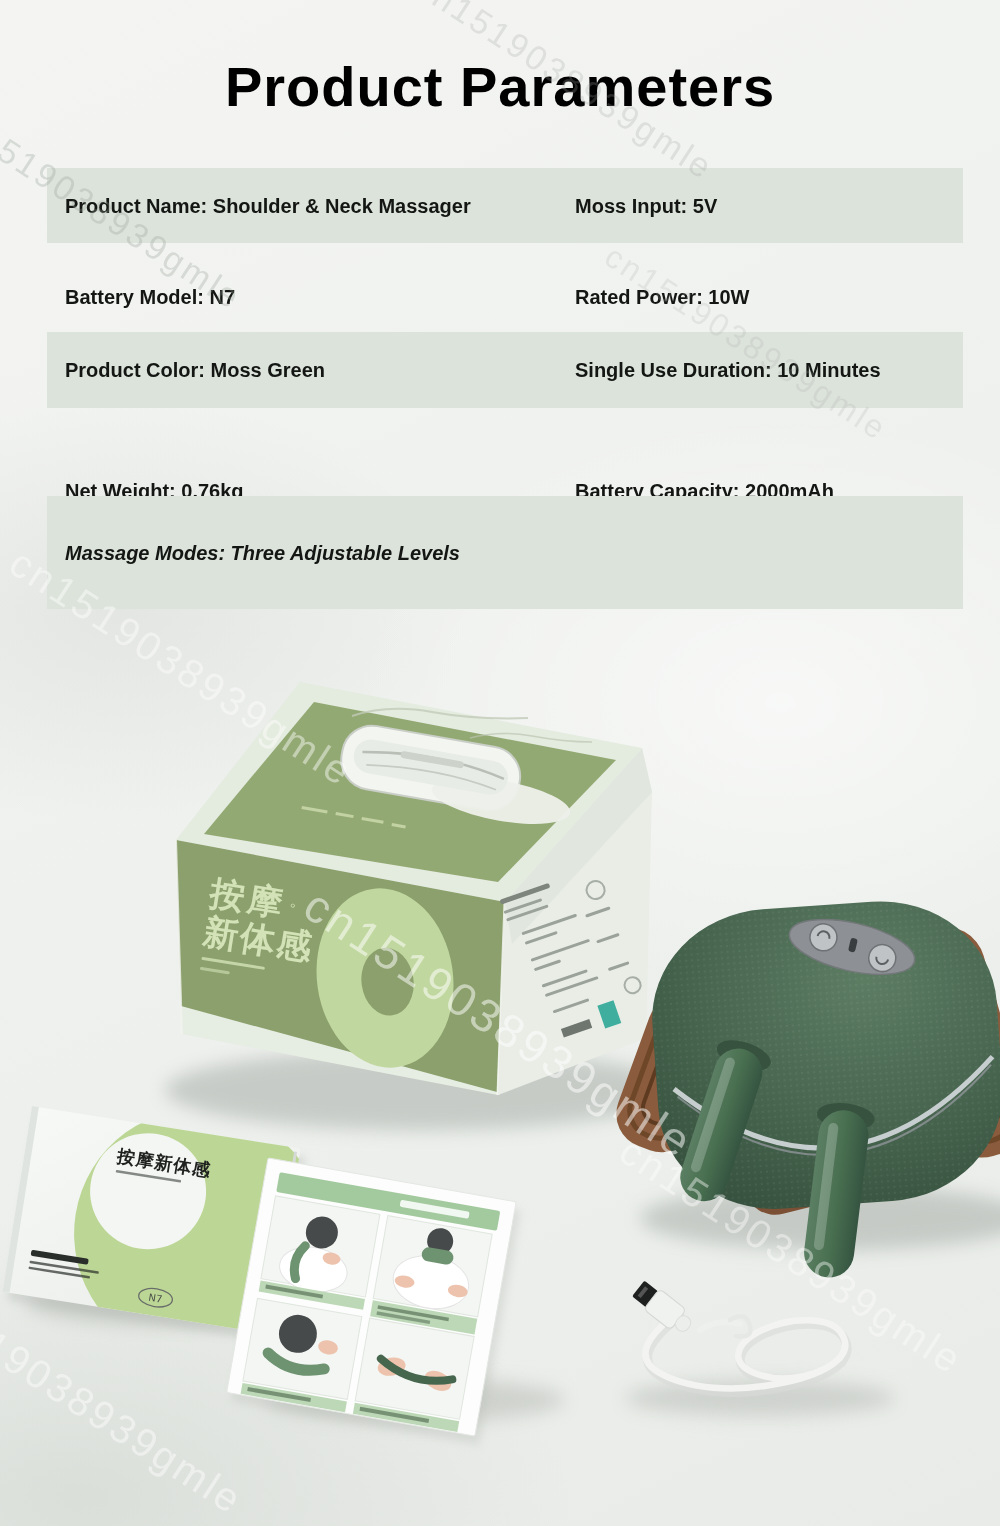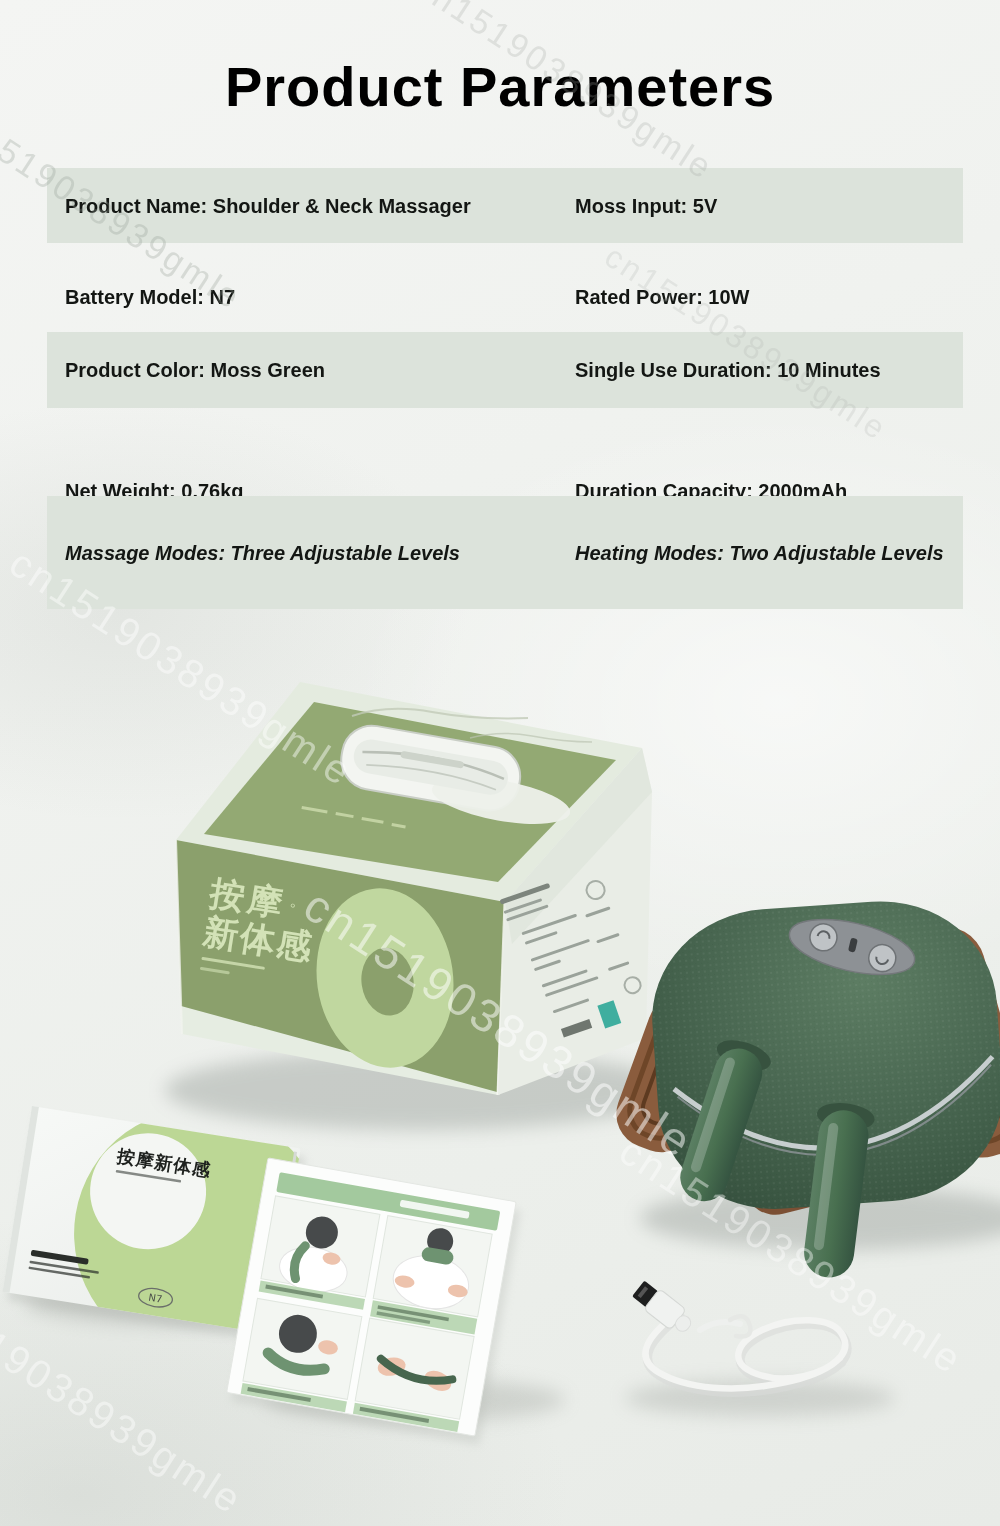--- a/index.html
+++ b/index.html
@@ -58,25 +58,24 @@
 <div class="spec-row r2">
   <span class="spec-left">Battery Model: N7</span>
   <span class="spec-right">Rated Power: 10W</span>
 </div>
 <div class="spec-row banded r3">
   <span class="spec-left">Product Color: Moss Green</span>
   <span class="spec-right">Single Use Duration: 10 Minutes</span>
 </div>
 <div class="spec-row r4">
   <span class="spec-left">Net Weight: 0.76kg</span>
-  <span class="spec-right">Duration Capacity: 2000mAh</span>
+  <span class="spec-right">Battery Capacity: 2000mAh</span>
 </div>
 <div class="spec-row banded r5">
   <span class="spec-left">Massage Modes: Three Adjustable Levels</span>
-  <span class="spec-right">Heating Modes: Two Adjustable Levels</span>
 </div>
 
 <svg class="photo-scene" viewBox="0 600 1000 926" font-family="DejaVu Sans, sans-serif">
   <defs>
     <filter id="b8" x="-60%" y="-60%" width="220%" height="220%">
         <feGaussianBlur stdDeviation="9"></feGaussianBlur>
       </filter>
     <filter id="b4" x="-60%" y="-60%" width="220%" height="220%">
         <feGaussianBlur stdDeviation="4"></feGaussianBlur>
       </filter>

